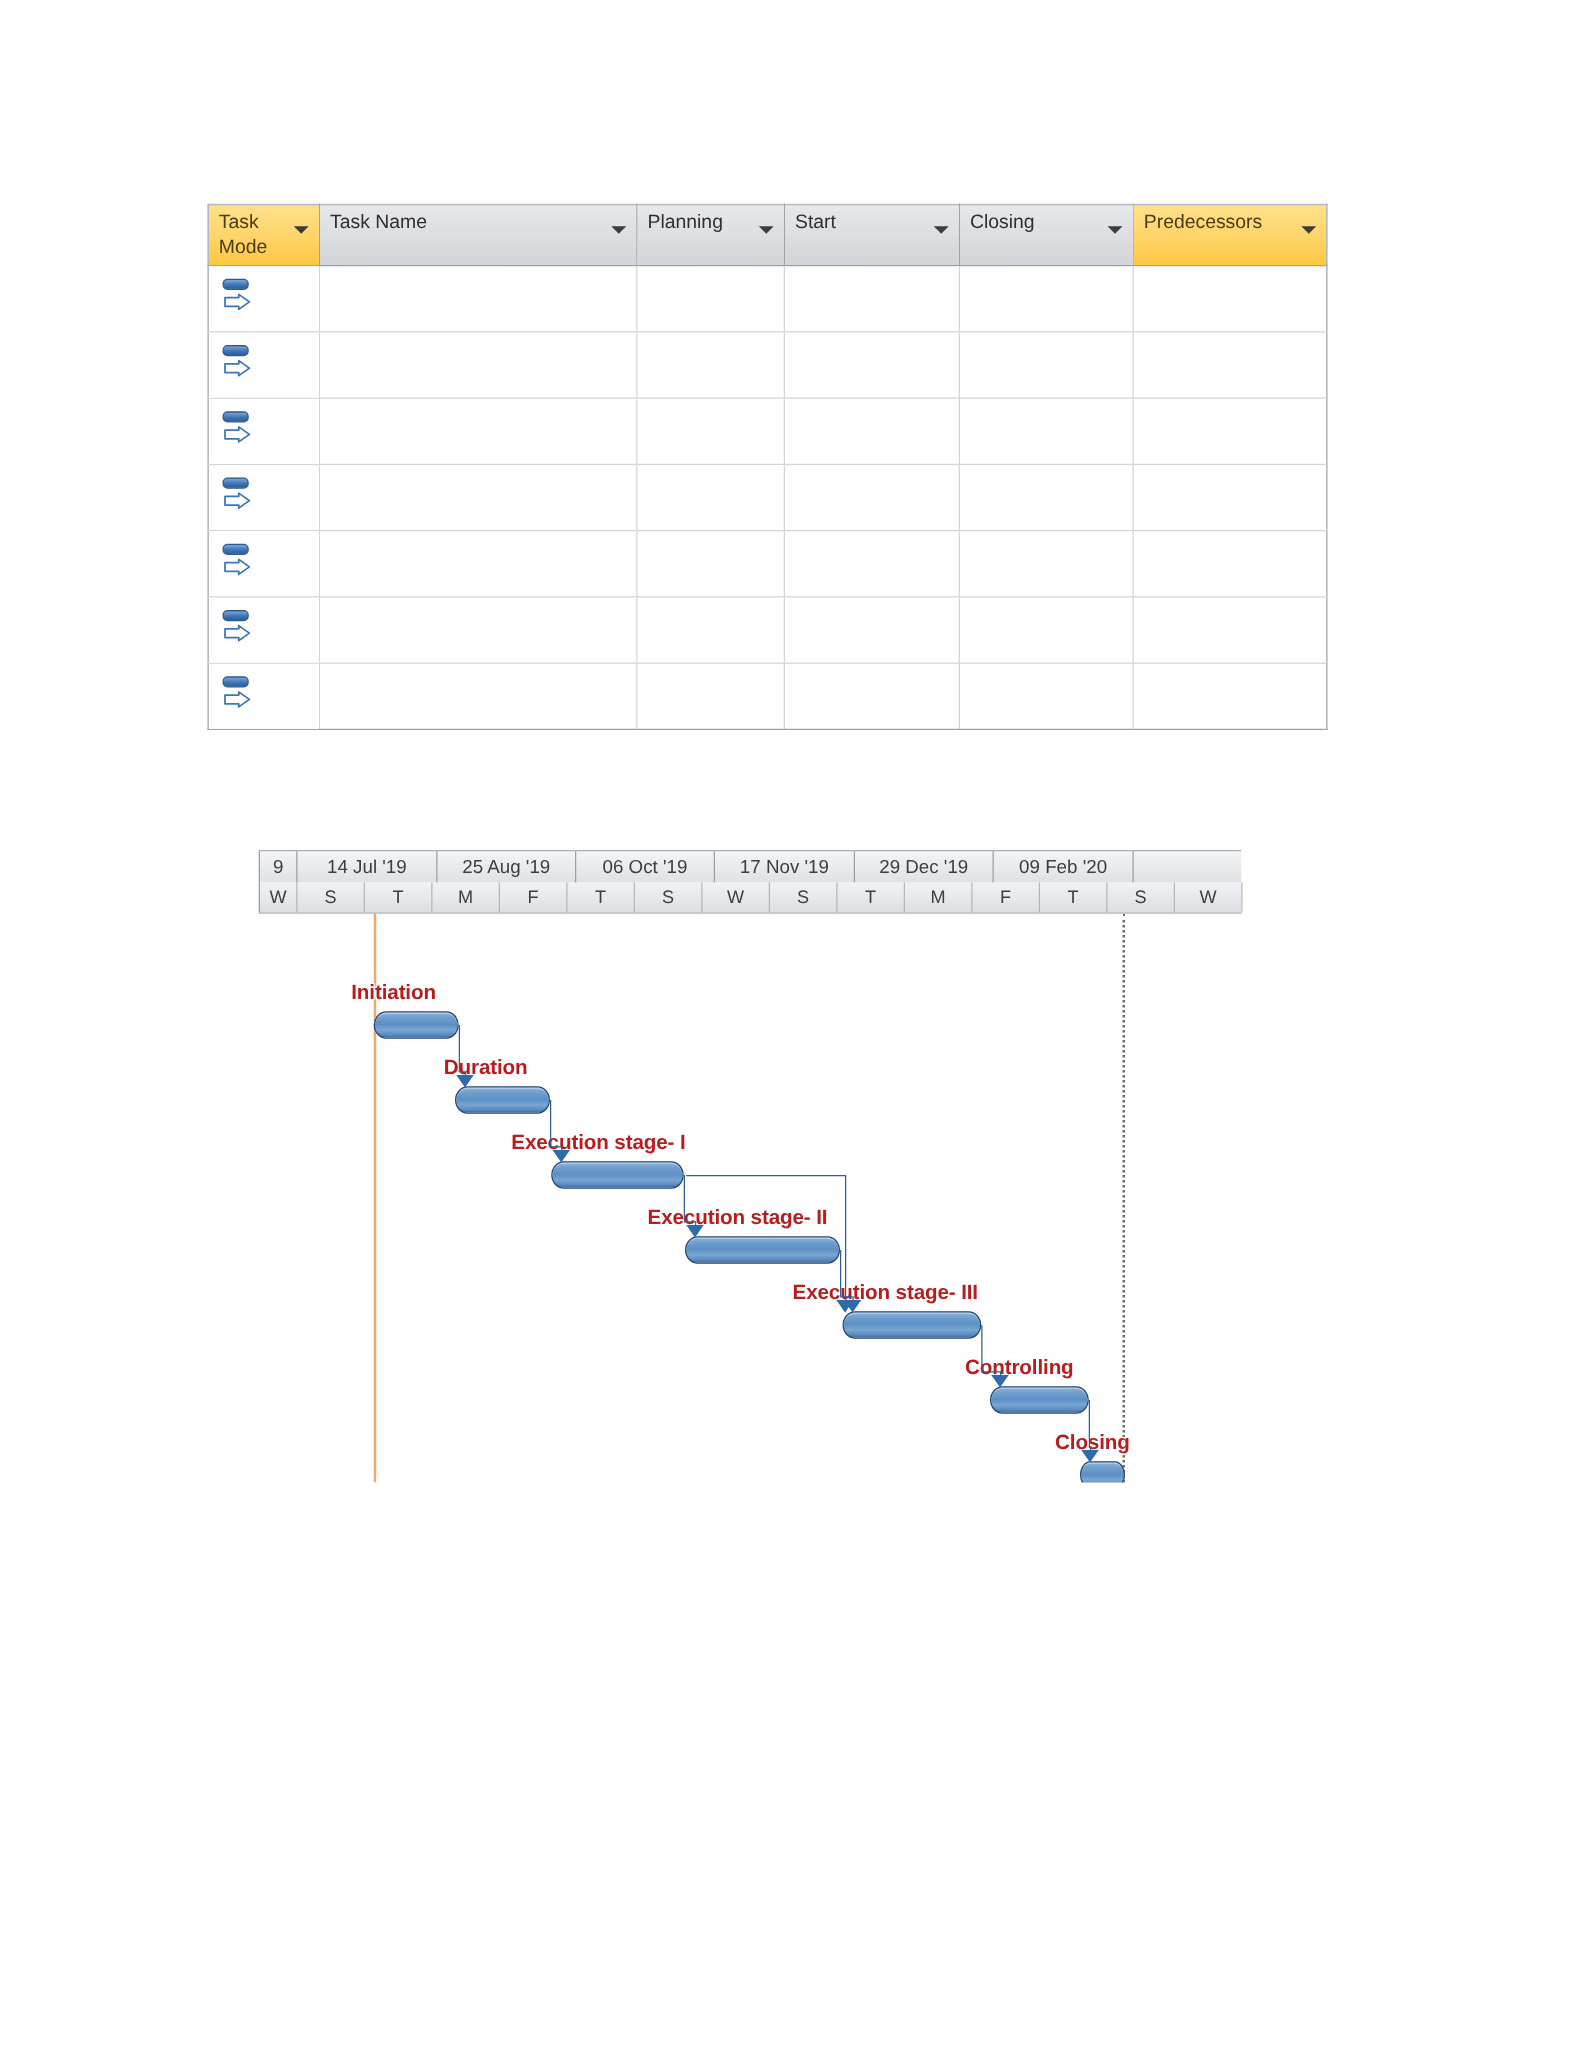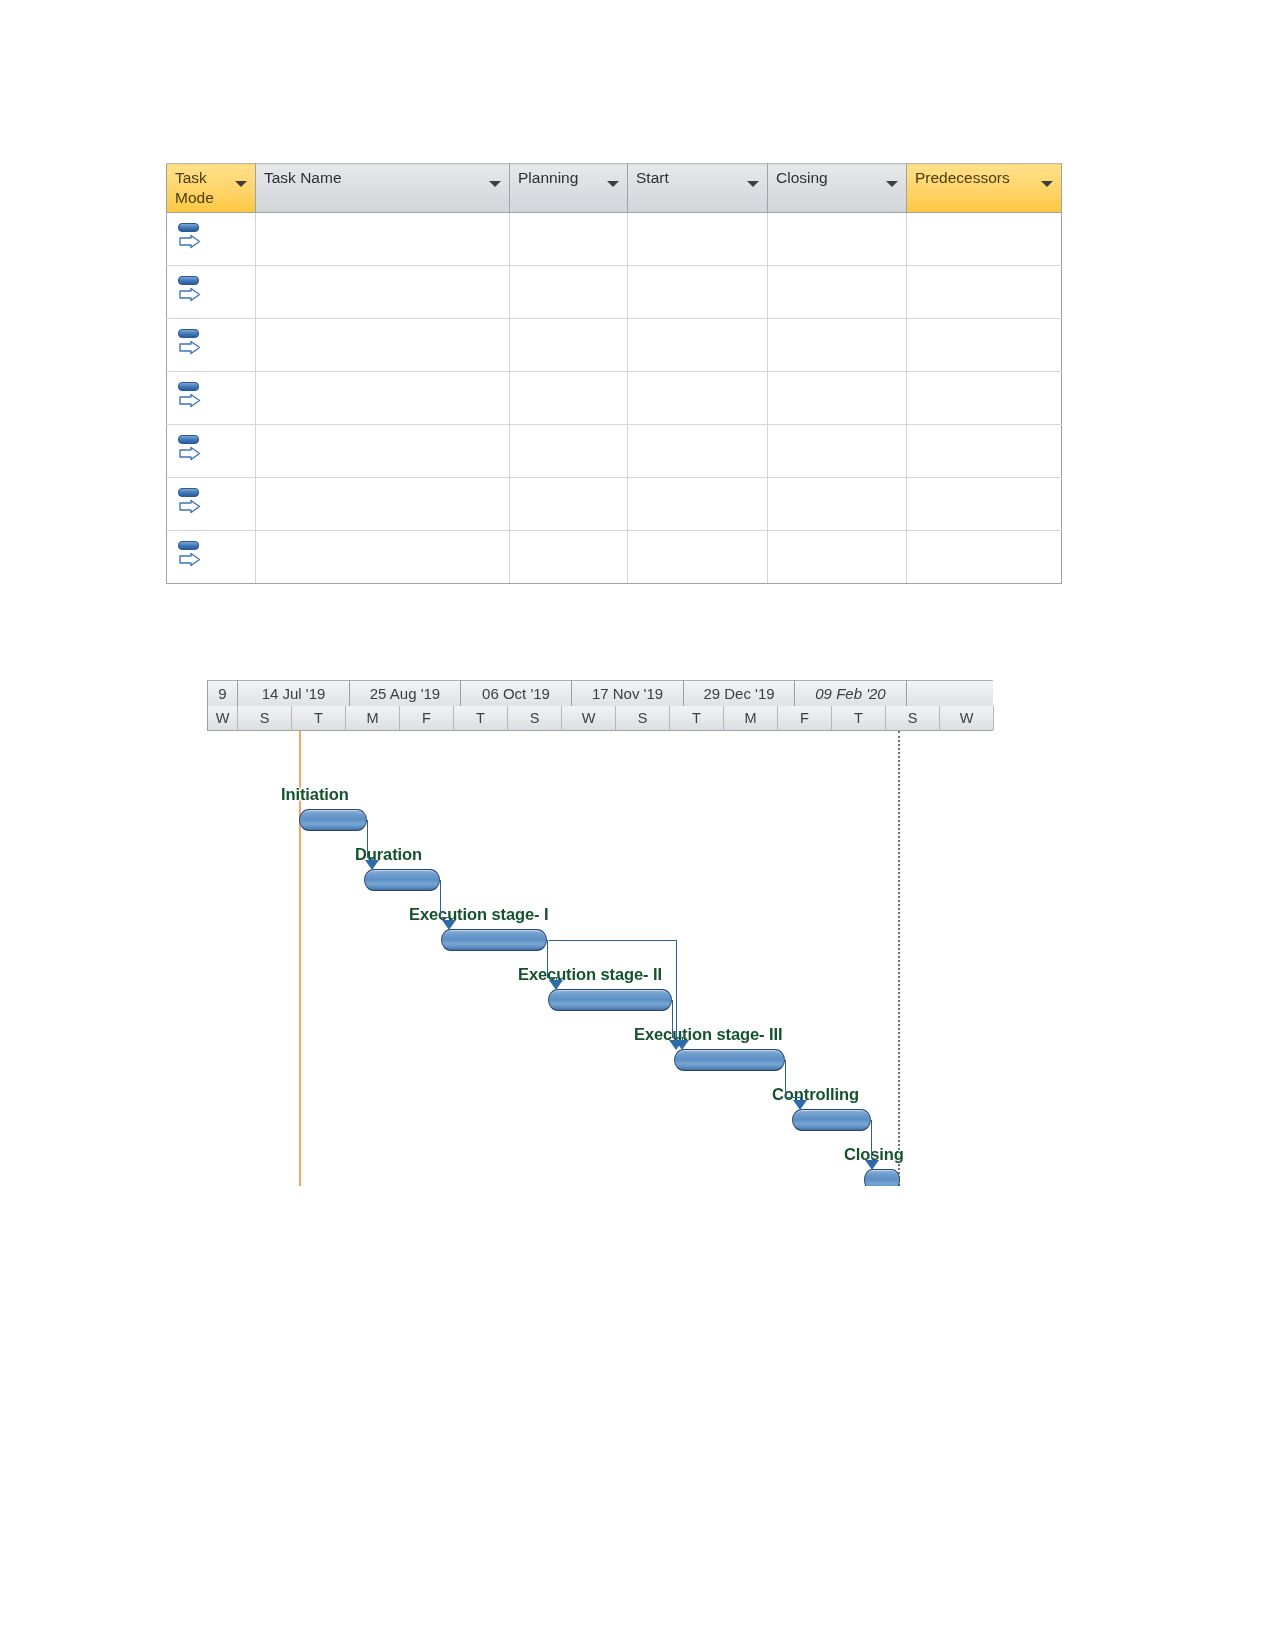--- a/index.html
+++ b/index.html
@@ -156,21 +156,21 @@
       #5b8cc2 88%,
       #426f9f 100%);
     box-shadow:0 1px 0 rgba(255,255,255,0.45) inset;
   }
   .gbar.short{border-radius:8px/11px;}
 
   .gbar-label{
     position:absolute;
     font-size:16.5px;
     font-weight:bold;
-    color:#14532d;
+    color:#b91c1c;
     white-space:nowrap;
     text-shadow:
       -1px -1px 0 #fff, 1px -1px 0 #fff,
       -1px  1px 0 #fff, 1px  1px 0 #fff,
       0 0 2px #fff;
     letter-spacing:-0.1px;
   }
 
   .link{position:absolute;pointer-events:none;}
   .link .seg-v{position:absolute;width:1px;background:#2e5f93;}
@@ -334,21 +334,21 @@
 </div>
 
 <div id="gantt">
   <div class="tl-row tl-top" id="tl-major">
       <div class="tl-cell" style="width: 31px; flex: 0 0 31px;">9</div>
       <div class="tl-cell" style="width: 112px; flex: 0 0 112px;">14 Jul '19</div>
       <div class="tl-cell" style="width: 111px; flex: 0 0 111px;">25 Aug '19</div>
       <div class="tl-cell" style="width: 111px; flex: 0 0 111px;">06 Oct '19</div>
       <div class="tl-cell" style="width: 112px; flex: 0 0 112px;">17 Nov '19</div>
       <div class="tl-cell" style="width: 111px; flex: 0 0 111px;">29 Dec '19</div>
-      <div class="tl-cell" style="width: 112px; flex: 0 0 112px; font-style: italic;">09 Feb '20</div>
+      <div class="tl-cell" style="width: 112px; flex: 0 0 112px;">09 Feb '20</div>
     </div>
   <div class="tl-row tl-bot" id="tl-minor">
       <div class="tl-cell" style="width: 31px; flex: 0 0 31px;">W</div>
       <div class="tl-cell" style="width: 54px; flex: 0 0 54px;">S</div>
       <div class="tl-cell" style="width: 54px; flex: 0 0 54px;">T</div>
       <div class="tl-cell" style="width: 54px; flex: 0 0 54px;">M</div>
       <div class="tl-cell" style="width: 54px; flex: 0 0 54px;">F</div>
       <div class="tl-cell" style="width: 54px; flex: 0 0 54px;">T</div>
       <div class="tl-cell" style="width: 54px; flex: 0 0 54px;">S</div>
       <div class="tl-cell" style="width: 54px; flex: 0 0 54px;">W</div>

